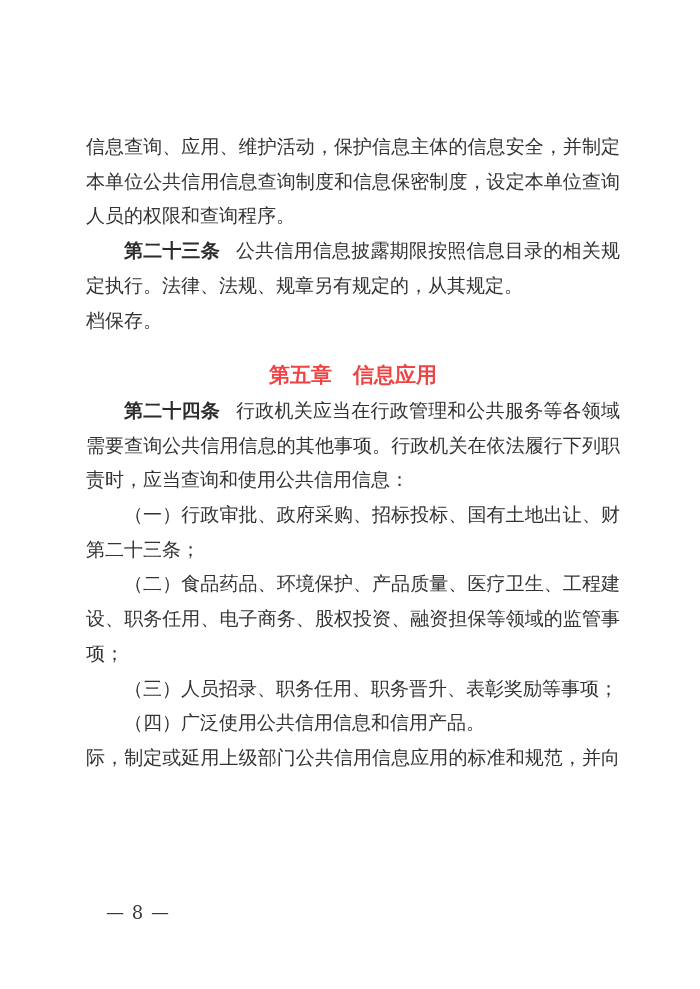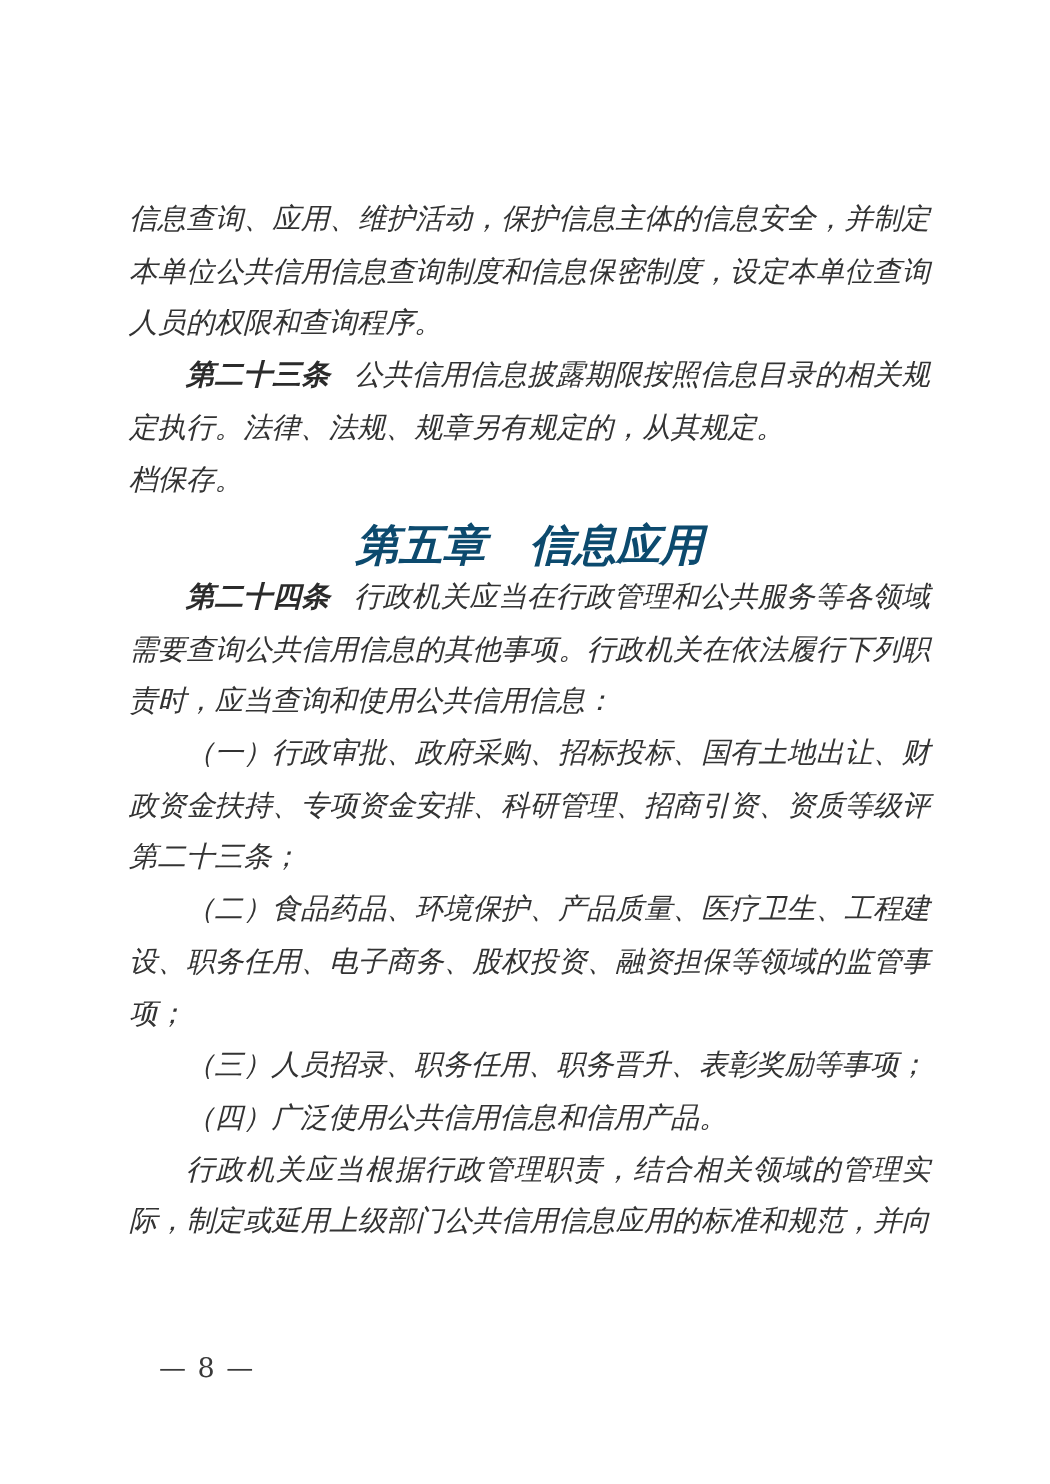--- a/index.html
+++ b/index.html
@@ -22,41 +22,40 @@
     position: absolute;
     left: 86px;
     top: 129px;
     width: 534px;
   }
   .paragraph { margin: 0; }
   .line {
     font-size: 19px;
     line-height: 34.7px;
     color: #333333;
-    font-style: italic;
   }
   .line.fill {
     text-align: justify;
     text-align-last: justify;
   }
   .line.indent {
     text-indent: 38px;
   }
   .lead {
     font-weight: 700;
     margin-right: 16px;
     color: #2b2b2b;
   }
   .heading-block .line {
-    font-size: 29px;
+    font-size: 21px;
     font-weight: 700;
     text-align: center;
     text-align-last: center;
-    color: #0c4a6e;
-    margin-top: 9px;
+    color: #ef4444;
+    margin-top: 21px;
   }
   .footer {
     position: absolute;
     left: 106px;
     top: 901px;
     font-size: 18px;
     line-height: 24px;
     letter-spacing: 1px;
     color: #3a3a3a;
   }
@@ -81,33 +80,31 @@
       <div class="paragraph heading-block">
         <div class="line">第五章　信息应用</div>
       </div>
       <div class="paragraph">
         <div class="line fill indent"><span class="lead">第二十四条</span><span>行政机关应当在行政管理和公共服务等各领域</span></div>
         <div class="line fill">需要查询公共信用信息的其他事项。行政机关在依法履行下列职</div>
         <div class="line">责时，应当查询和使用公共信用信息：</div>
       </div>
       <div class="paragraph">
         <div class="line fill indent">（一）行政审批、政府采购、招标投标、国有土地出让、财</div>
-        <div class="line fill">政资金扶持、专项资金安排、科研管理、招商引资、资质等级评</div>
         <div class="line">第二十三条；</div>
       </div>
       <div class="paragraph">
         <div class="line fill indent">（二）食品药品、环境保护、产品质量、医疗卫生、工程建</div>
         <div class="line fill">设、职务任用、电子商务、股权投资、融资担保等领域的监管事</div>
         <div class="line">项；</div>
       </div>
       <div class="paragraph">
         <div class="line indent">（三）人员招录、职务任用、职务晋升、表彰奖励等事项；</div>
       </div>
       <div class="paragraph">
         <div class="line indent">（四）广泛使用公共信用信息和信用产品。</div>
       </div>
       <div class="paragraph">
-        <div class="line fill indent">行政机关应当根据行政管理职责，结合相关领域的管理实</div>
         <div class="line fill">际，制定或延用上级部门公共信用信息应用的标准和规范，并向</div>
       </div>
     </div>
   <div class="footer">— 8 —</div>
 </div>
 
 </body></html>

